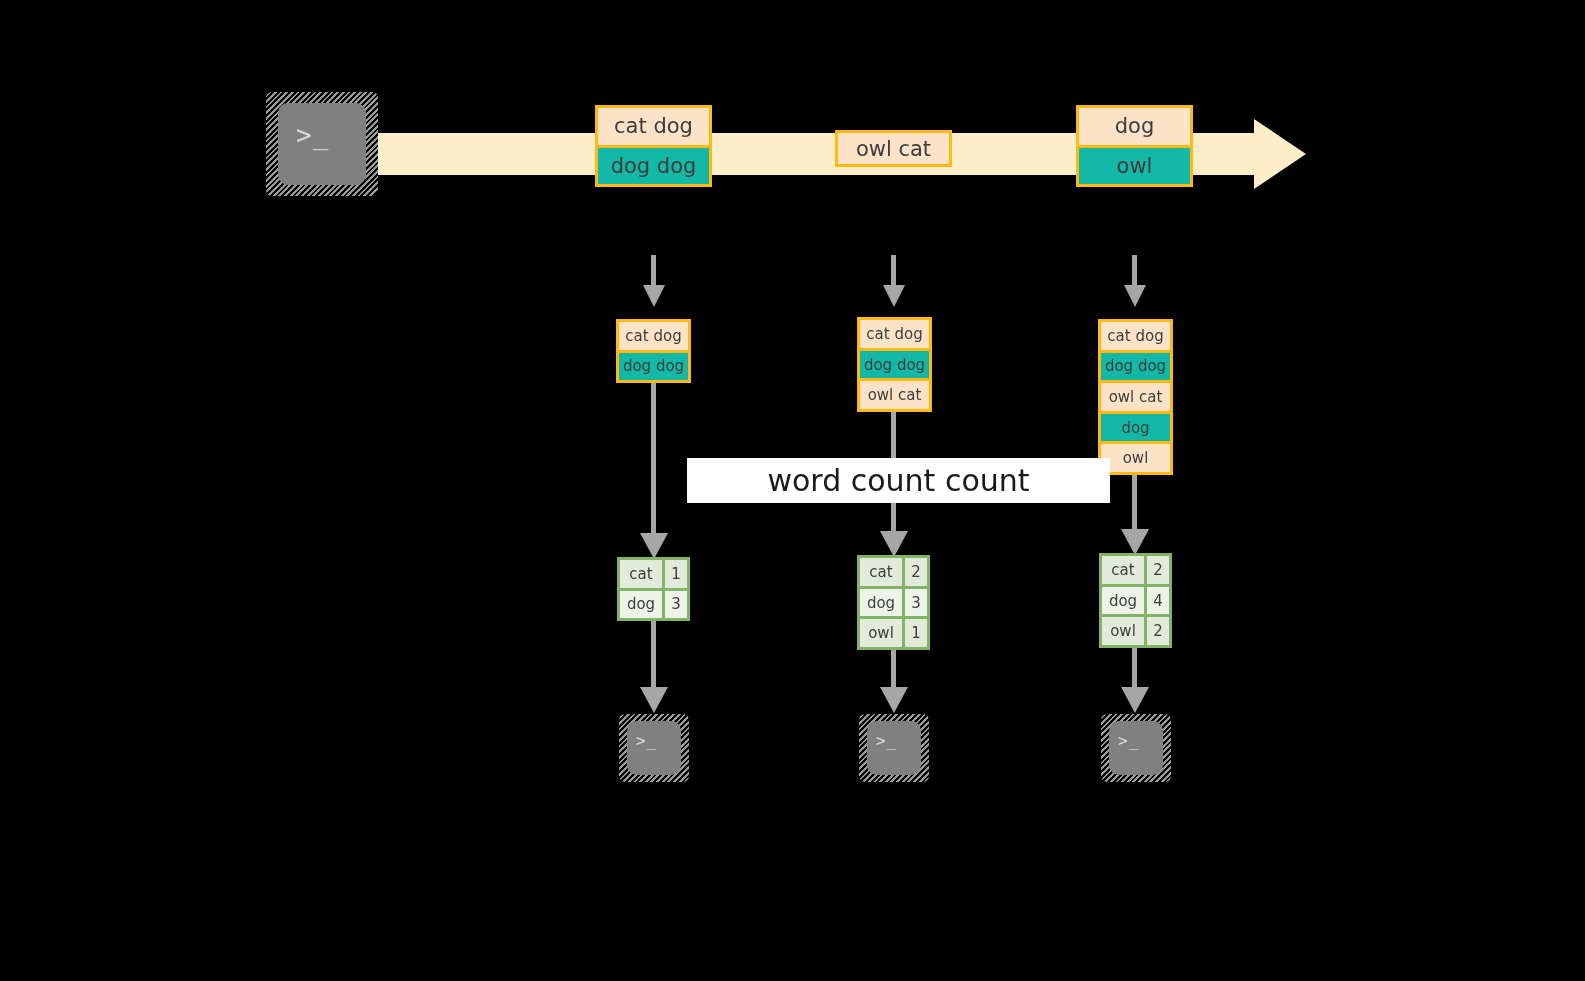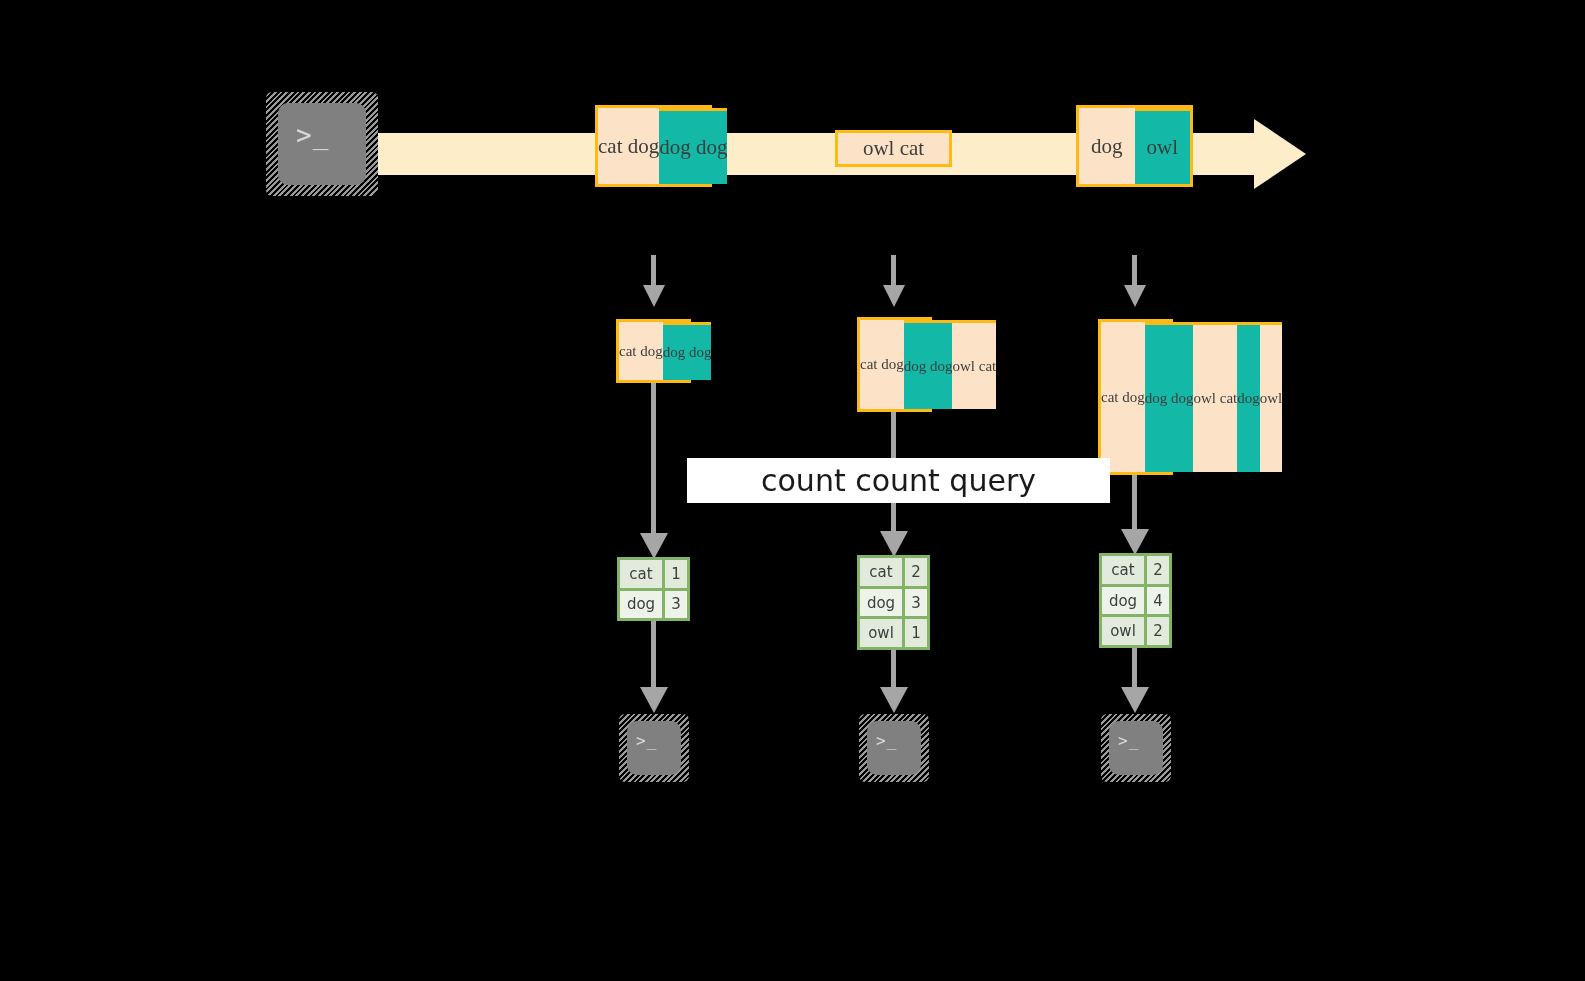--- a/index.html
+++ b/index.html
@@ -56,22 +56,21 @@
     border-style: solid;
     border-color: transparent transparent transparent #fdedc9;
   }
 
   
   .msgbox {
     position: absolute;
     box-sizing: border-box;
     border: 3px solid #ffb913;
     display: flex;
-    flex-direction: row;
-    font-family: Liberation Serif, serif;
+    flex-direction: column;
   }
   .msgbox .cell {
     box-sizing: border-box;
     display: flex;
     align-items: center;
     justify-content: center;
     color: #3d3d3d;
     white-space: nowrap;
   }
   .msgbox .cell + .cell {
@@ -260,15 +259,15 @@
 
   <div class="garrow-line" style="left:1132px; top:648px; width:5px; height:39px;"></div>
   <div class="garrow-head" style="left:1121px; top:687px; border-width:26px 14px 0 14px;"></div>
 
   <div class="term" style="left:1101px; top:714px; width:70px; height:68px;">
     <div class="hatch"></div>
     <div class="face" style="left:8px; top:7px; right:8px; bottom:7px;"></div>
     <div class="glyph" style="left:17px; top:19px; font-size:16px;">&gt;_</div>
   </div>
 
-  <div class="label-band" style="left:687px; top:458px; width:423px; height:45px; font-size:30px;">count count query</div>
+  <div class="label-band" style="left:687px; top:458px; width:423px; height:45px; font-size:30px;">word count count</div>
 
 </div>
 
 </body></html>

